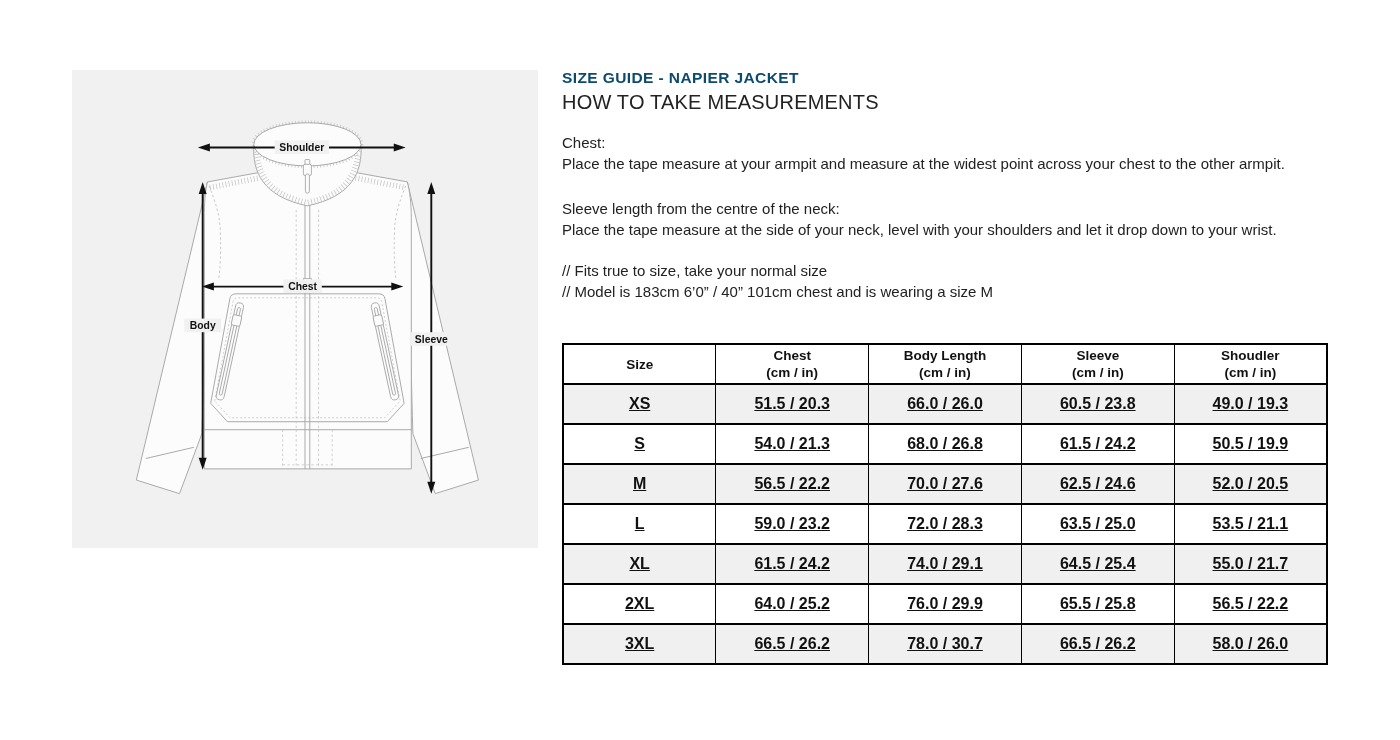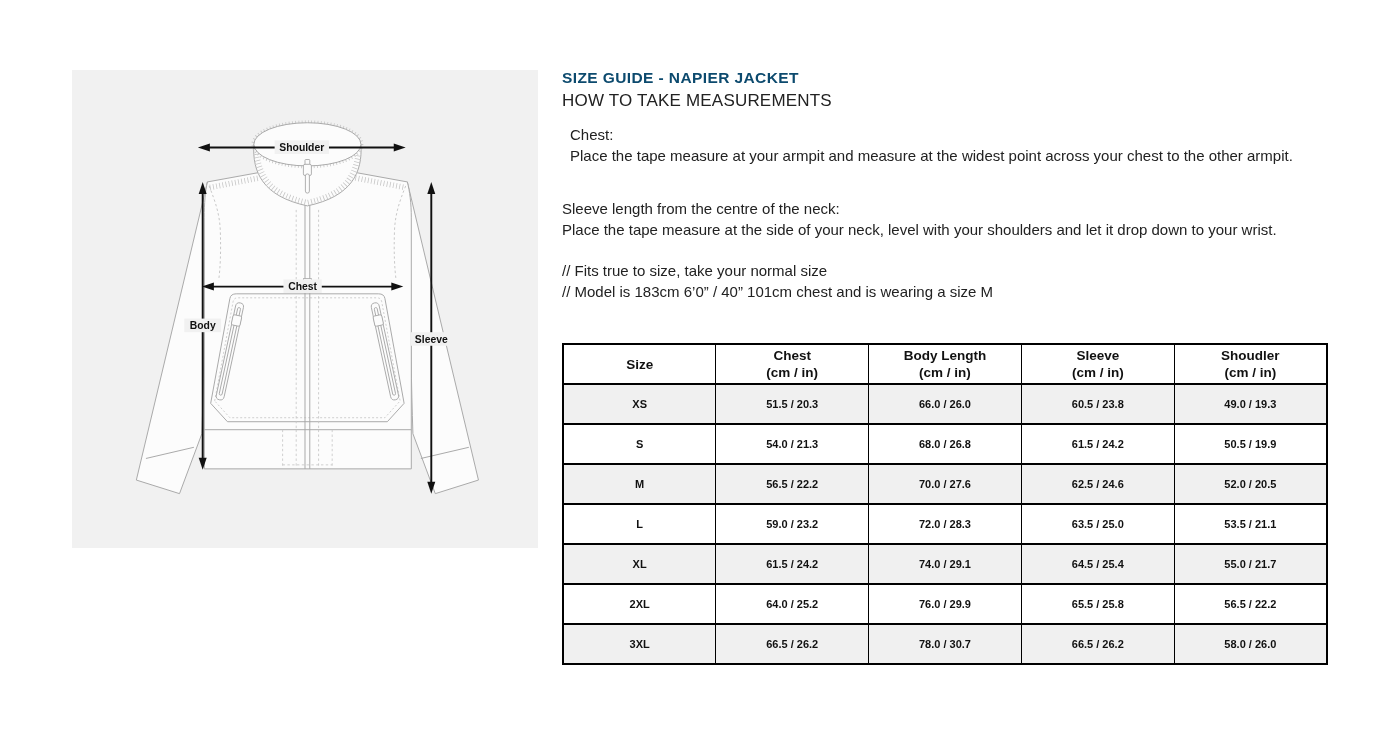--- a/index.html
+++ b/index.html
@@ -20,45 +20,45 @@
   }
 
   
   .content { position: absolute; left: 562px; top: 0; width: 766px; height: 740px; }
   .title {
     position: absolute; left: 0; top: 69px;
     font-size: 15.5px; font-weight: 700; letter-spacing: 0.4px; color: #0c4a6e;
   }
   .subtitle {
     position: absolute; left: 0; top: 91px;
-    font-size: 17px; font-weight: 400; letter-spacing: 0.2px; color: #222;
+    font-size: 20px; font-weight: 400; letter-spacing: 0.2px; color: #222;
   }
   .section { position: absolute; left: 0; width: 766px; font-size: 15px; line-height: 21px; color: #222; }
-  .section.sec-1 { top: 124px; margin-left: 8px; }
+  .section.sec-1 { top: 132px; }
   .section.sec-2 { top: 198px; }
   .notes { position: absolute; left: 0; top: 260px; width: 766px; font-size: 15px; line-height: 21px; color: #222; }
 
   
   table.size-table {
     position: absolute; left: 0; top: 343px; width: 766px;
     border-collapse: collapse; table-layout: fixed;
     border: 2px solid #000;
     padding-left: 36px;
   }
   .size-table th, .size-table td {
     border-left: 1px solid #000; border-right: 1px solid #000;
     border-top: 2px solid #000; border-bottom: 2px solid #000;
     text-align: center; vertical-align: middle;
     height: 40px; padding: 0;
   }
   .size-table th {
     background: #ffffff; font-size: 13.5px; font-weight: 700; line-height: 17px; color: #111;
   }
   .size-table th .sub { display: block; font-weight: 700; }
-  .size-table td { font-size: 11px; font-weight: 700; color: #111; background: #ffffff; }
+  .size-table td { font-size: 16px; font-weight: 700; color: #111; background: #ffffff; text-decoration: underline; }
   .size-table tbody tr:nth-child(odd) td { background: #f0f0f0; }
 </style>
 </head>
 <body>
 
 <div class="page">
 
   <div class="diagram-panel">
     <svg viewBox="0 0 466 598" aria-hidden="true">
 

